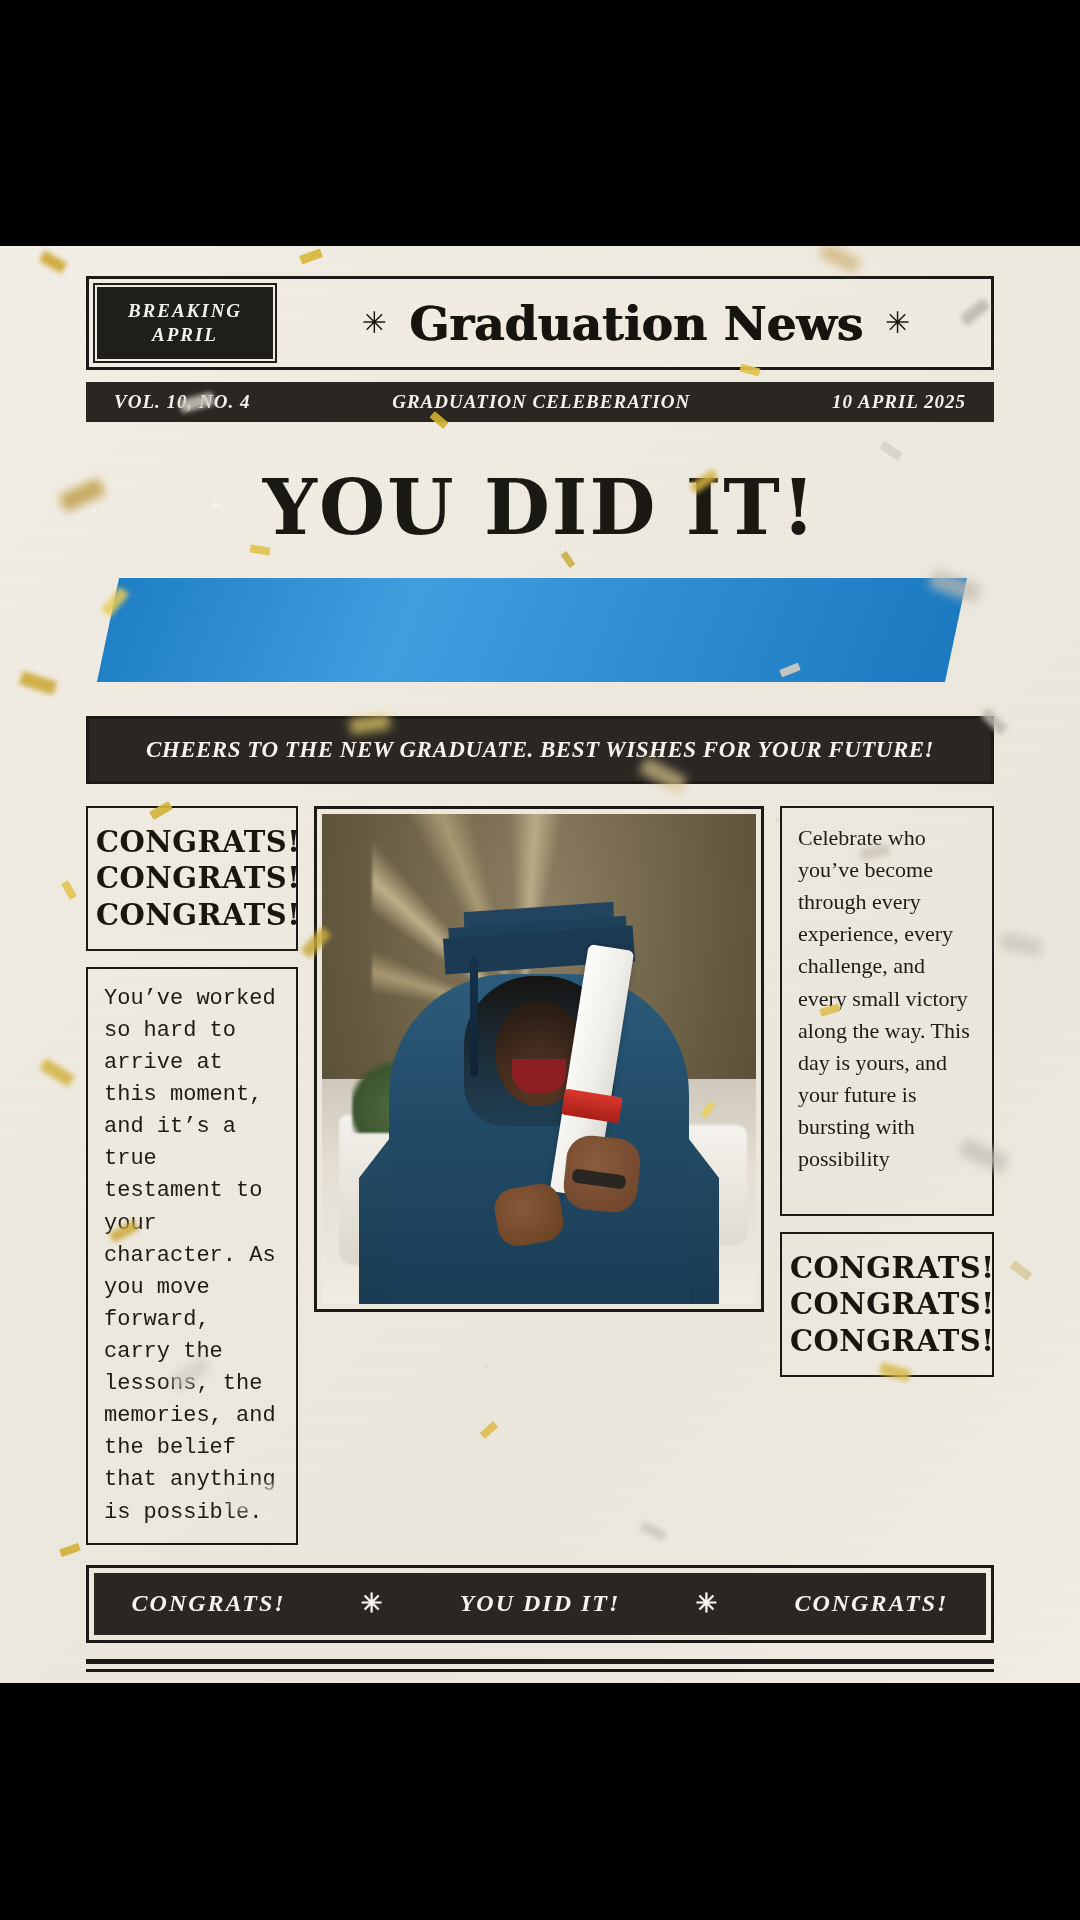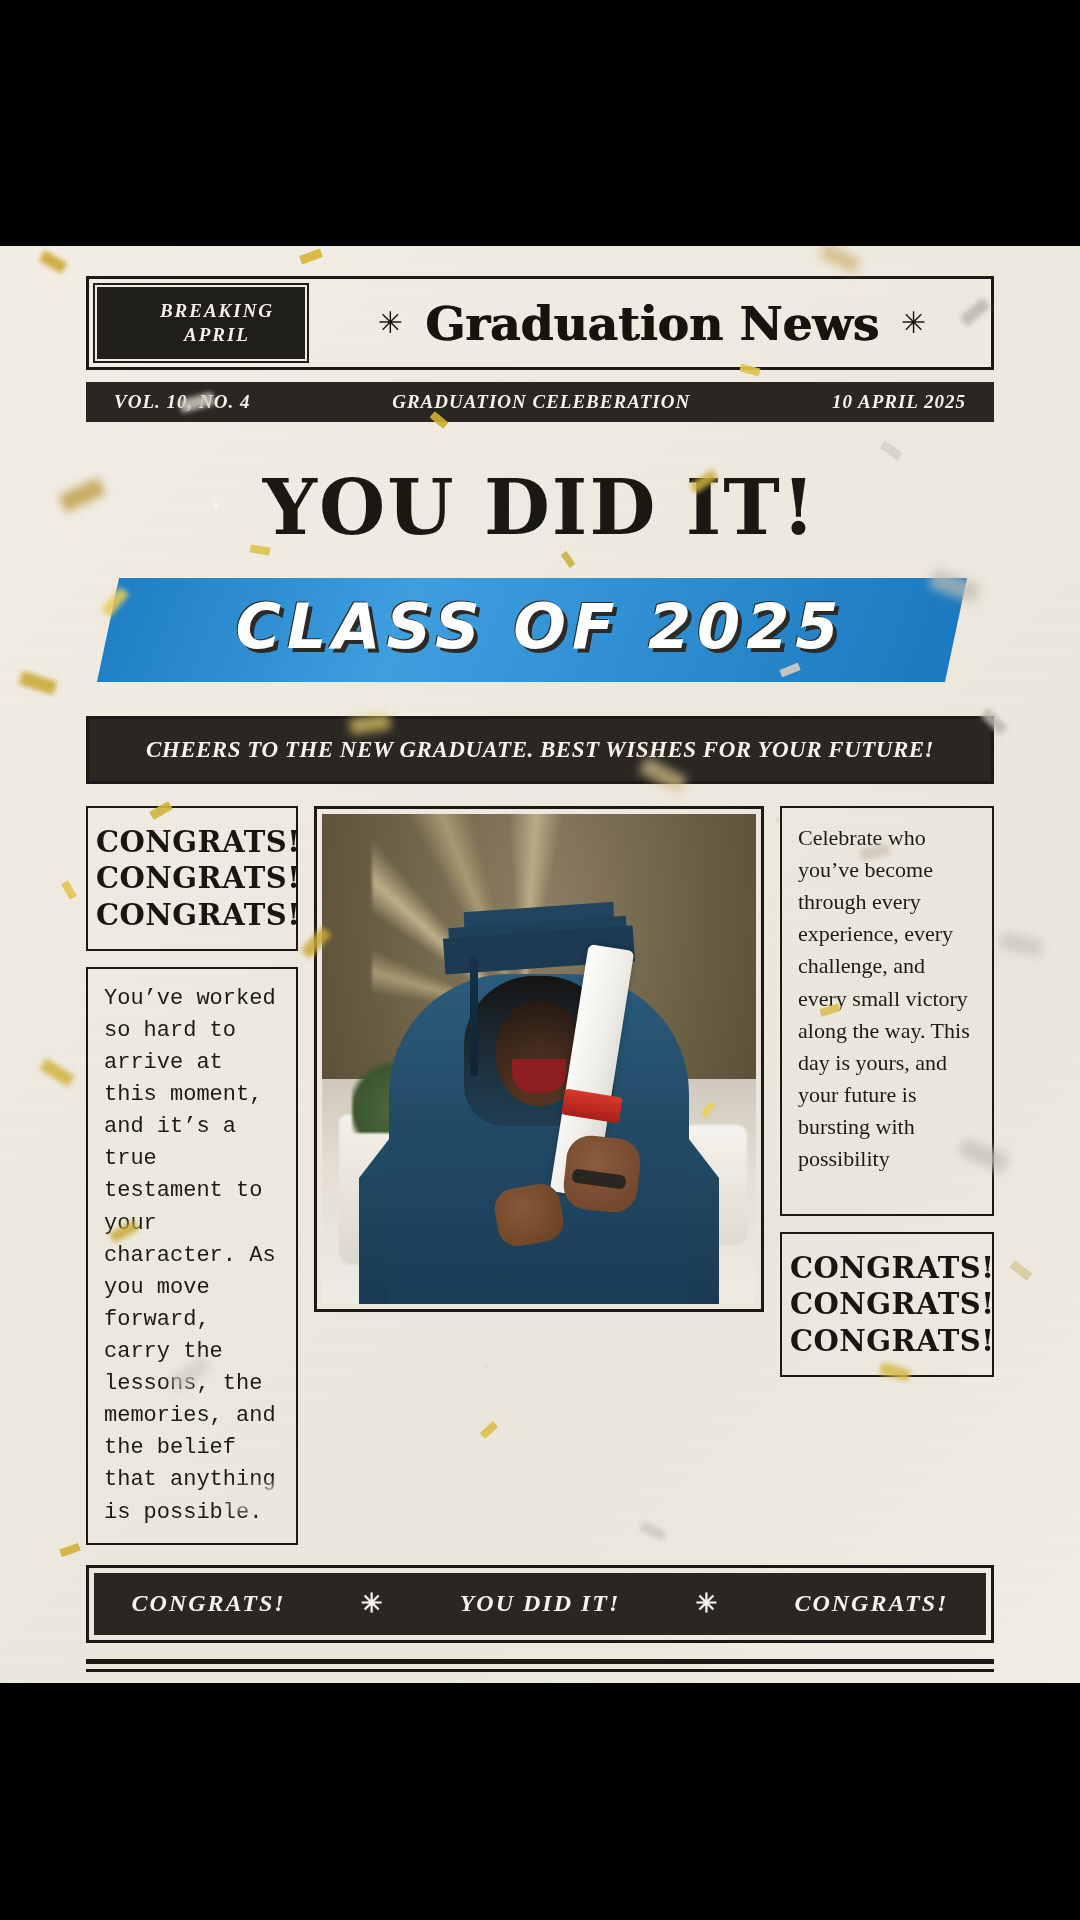--- a/index.html
+++ b/index.html
@@ -76,21 +76,20 @@
     justify-content: center;
     border: 2px solid #f0ece3;
     outline: 2px solid #201e1b;
     font-family: "Liberation Serif", serif;
     font-style: italic;
     font-weight: bold;
     letter-spacing: 2px;
     font-size: 19px;
     line-height: 1.25;
     text-align: center;
-    padding-left: 32px;
   }
   .masthead-center {
     flex: 1;
     display: flex;
     align-items: center;
     justify-content: center;
     gap: 22px;
   }
   .mast-title {
     font-family: "DejaVu Serif", serif;
@@ -469,21 +468,20 @@
       <div class="dateline">
         <span>VOL. 10, NO. 4</span>
         <span>GRADUATION CELEBERATION</span>
         <span>10 APRIL 2025</span>
       </div>
 
       <div class="headline">YOU DID IT!</div>
 
       <div class="banner-wrap">
         <div class="banner"></div>
-        <div class="banner-text">CLASS OF 2025</div>
       </div>
 
       <div class="subhead">
         <div class="subhead-inner">CHEERS TO THE NEW GRADUATE. BEST WISHES FOR YOUR FUTURE!</div>
       </div>
 
       <div class="cols">
 
         <div class="col-left">
           <div class="box congrats-box">

